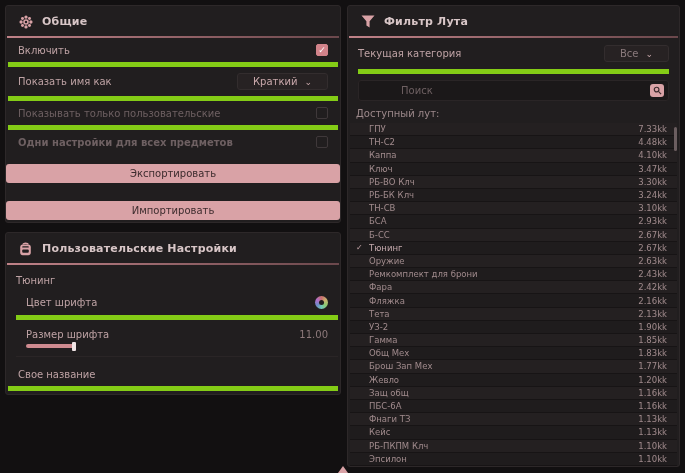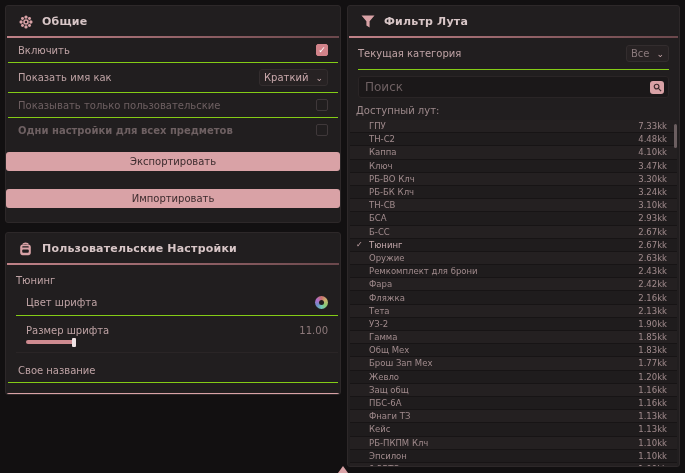--- a/index.html
+++ b/index.html
@@ -28,40 +28,40 @@
   }
   .panel-title { font-size:11px; font-weight:bold; color:#d8c6c7; letter-spacing:.2px; }
   .panel-divider { height:2px; background:linear-gradient(90deg,#c08288,#8d5e63 60%,#6b484c); margin:0 1px; }
   .hicon { width:15px; height:15px; flex:0 0 auto; display:flex; align-items:center; justify-content:center; }
 
   
   .set-row {
     display:flex; align-items:center; justify-content:space-between;
     padding:6px 10px;
     margin:0 2px;
-    border-bottom:1px solid #84cc16;
+    border-bottom:5px solid #84cc16;
     min-height:22px;
   }
   .set-row.last { border-bottom:none;font-weight:bold; }
   .set-label { font-size:10px; color:#bfa3a5; }
   .set-label.dim { color:#6e6062; }
 
   .checkbox {
     width:12px; height:12px; border-radius:2px;
     border:1px solid #564b4d; background:transparent;
     display:flex; align-items:center; justify-content:center;
     font-size:9px; color:transparent;
   }
   .checkbox.checked { background:#d2838a; border-color:#d2838a; color:#ffffff; font-weight:bold; }
   .checkbox.dim { border-color:#3f383a; }
 
   .dropdown {
     display:flex; align-items:center; gap:7px;
     background:#272223; border:1px solid #332d2e; border-radius:3px;
-    padding:2px 4px; font-size:10px; color:#caa9ac;
+    padding:2px 15px; font-size:10px; color:#caa9ac;
   }
   .dropdown .chev { font-size:9px; color:#caa9ac; line-height:8px; }
   .dropdown.dim { color:#8a7a7c; }
 
   .btn {
     background:#d9a2a6; color:#3c2b2d;
     border:none; border-radius:3px;
     font-family:"DejaVu Sans", sans-serif;
     font-size:10px; padding:4px 16px;
     cursor:pointer;
@@ -83,21 +83,21 @@
   .slider-track { position:relative; width:100%; height:4px; }
   .slider-fill { position:absolute; left:0; top:0; height:4px; width:48px; background:#cf8b90; border-radius:2px; }
   .slider-thumb { position:absolute; left:46px; top:-2px; width:4px; height:9px; background:#efe3e4; border-radius:1px; }
 
   
   .search-box {
     display:flex; align-items:center; justify-content:space-between;
     margin:6px 10px 0 10px; padding:3px 4px 3px 6px;
     background:#1b1819; border:1px solid #2a2526; border-radius:3px;
   }
-  .search-ph { font-size:12px; color:#6e6062; }
+  .search-ph { font-size:10px; color:#6e6062;margin-left:36px; }
   .search-btn {
     width:14px; height:13px; border-radius:3px; background:#d9a2a6;
     display:flex; align-items:center; justify-content:center;
   }
   .list-label { font-size:10px; color:#9d898b; padding:7px 10px 4px 8px; }
   .loot-list { position:relative; flex:1; overflow:hidden; margin:0 2px 0 2px; }
   .loot-row {
     display:flex; align-items:center;
     height:13.2px;
     padding:0 10px 0 6px;

